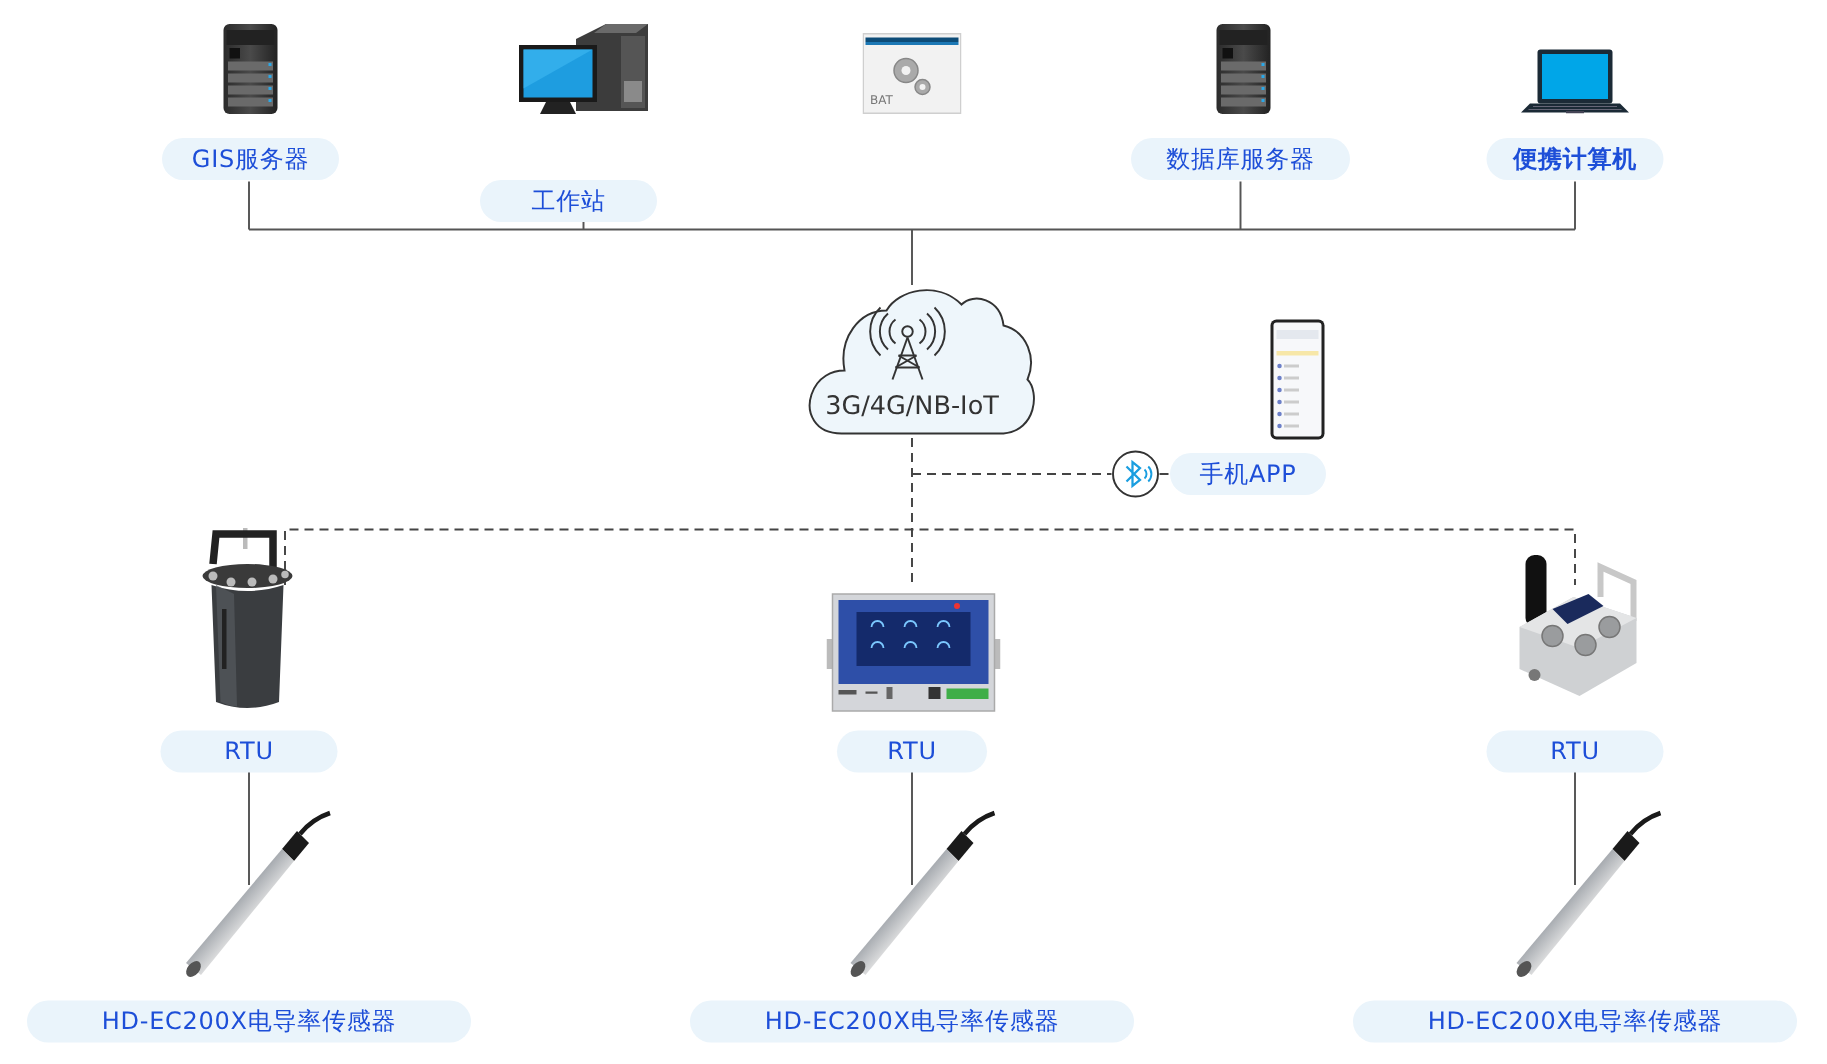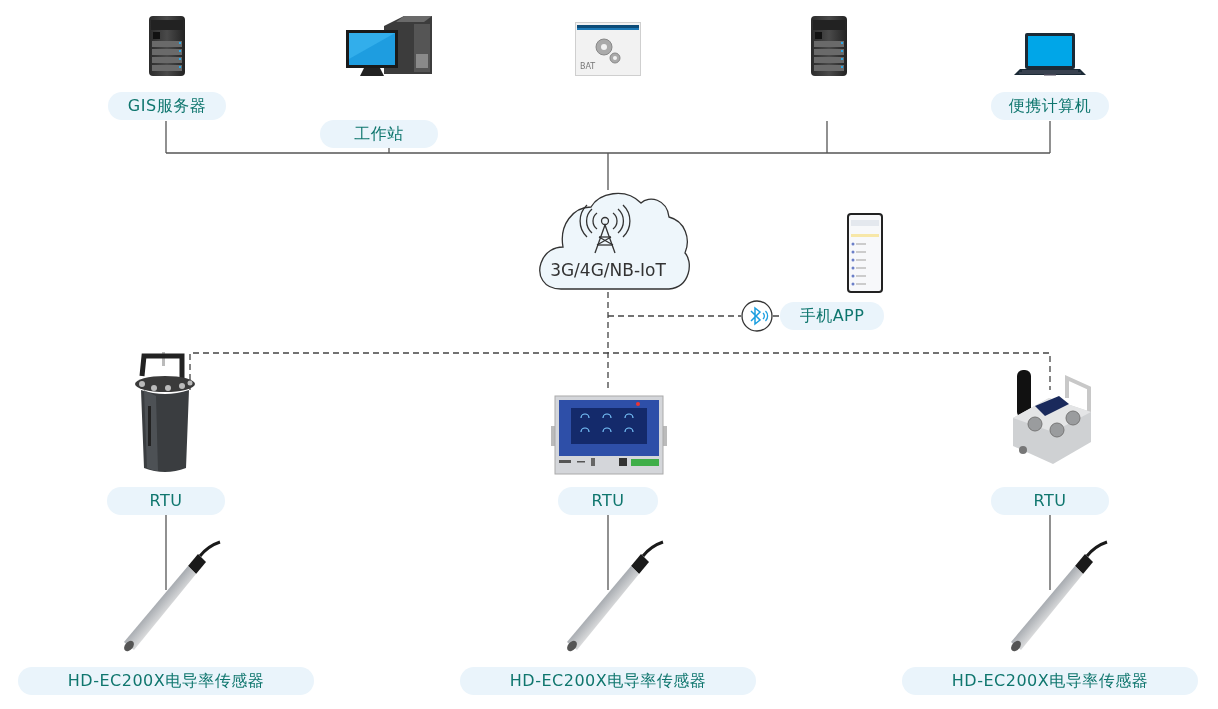--- a/index.html
+++ b/index.html
@@ -1,18 +1,18 @@
 <!DOCTYPE html>
 <html><head>
 <meta charset="utf-8">
 <style>
   html,body{margin:0;padding:0;background:#ffffff;}
   body{width:1218px;height:709px;position:relative;overflow:hidden;font-family:"DejaVu Sans","Liberation Sans",sans-serif;}
   #stage{position:absolute;left:0;top:0;width:1218px;height:709px;}
-  .pill{position:absolute;height:28px;border-radius:14px;background:#eaf4fb;color:#0f766e;font-size:16px;line-height:28px;text-align:center;white-space:nowrap;letter-spacing:0.5px;}
+  .pill{position:absolute;height:28px;border-radius:14px;background:#eaf4fb;color:#1d4ed8;font-size:16px;line-height:28px;text-align:center;white-space:nowrap;letter-spacing:0.5px;}
   .icon{position:absolute;}
   svg text{font-family:"DejaVu Sans","Liberation Sans",sans-serif;}
 </style>
 </head>
 <body>
 
 <div id="stage">
 
   <svg width="1218" height="709" style="position:absolute;left:0;top:0;">
 
@@ -107,32 +107,33 @@
         <rect x="4" y="42" width="30" height="6"></rect>
         <rect x="4" y="50" width="30" height="6"></rect>
       </g>
     <g fill="#2aa8e8">
         <rect x="31" y="27" width="2" height="2"></rect>
         <rect x="31" y="35" width="2" height="2"></rect>
         <rect x="31" y="43" width="2" height="2"></rect>
         <rect x="31" y="51" width="2" height="2"></rect>
       </g>
   </svg>
+  <div class="pill" style="left:754px;top:92px;width:146px;">数据库服务器</div>
 
   <svg class="icon" style="left:1014px;top:32px;" width="74" height="46" viewBox="0 0 74 46">
     <rect x="11" y="1" width="50" height="36" rx="2" fill="#1b2a36"></rect>
     <rect x="14" y="4" width="44" height="30" fill="#00a6e8"></rect>
     <polygon points="6,37 66,37 72,43 0,43" fill="#1b2a36"></polygon>
     <g stroke="#667" stroke-width="0.8">
         <line x1="8" y1="39" x2="64" y2="39"></line>
         <line x1="5" y1="41" x2="67" y2="41"></line>
       </g>
     <rect x="30" y="42" width="12" height="1.5" fill="#445"></rect>
   </svg>
-  <div class="pill" style="left:991px;top:92px;width:118px;">便携计算机</div>
+  <div class="pill" style="left:991px;top:92px;width:118px;font-weight:bold;">便携计算机</div>
 
   <svg class="icon" style="left:533px;top:185px;" width="162" height="108" viewBox="0 0 162 108">
     <path d="M28,104 C10,104 4,90 8,78 C12,66 22,62 30,62 C26,40 40,22 58,22 C66,8 92,2 108,18 C116,10 134,14 136,32 C152,36 158,54 152,68 C160,76 158,102 136,104 Z" fill="#eef6fb" stroke="#333" stroke-width="1.3"></path>
     <g stroke="#333" stroke-width="1.3" fill="none">
       <circle cx="72" cy="36" r="3.5"></circle>
       <line x1="72" y1="40" x2="62" y2="68"></line>
       <line x1="72" y1="40" x2="82" y2="68"></line>
       <line x1="66" y1="52" x2="78" y2="52"></line>
       <line x1="64" y1="60" x2="80" y2="60"></line>
       <line x1="66" y1="52" x2="80" y2="60"></line>

